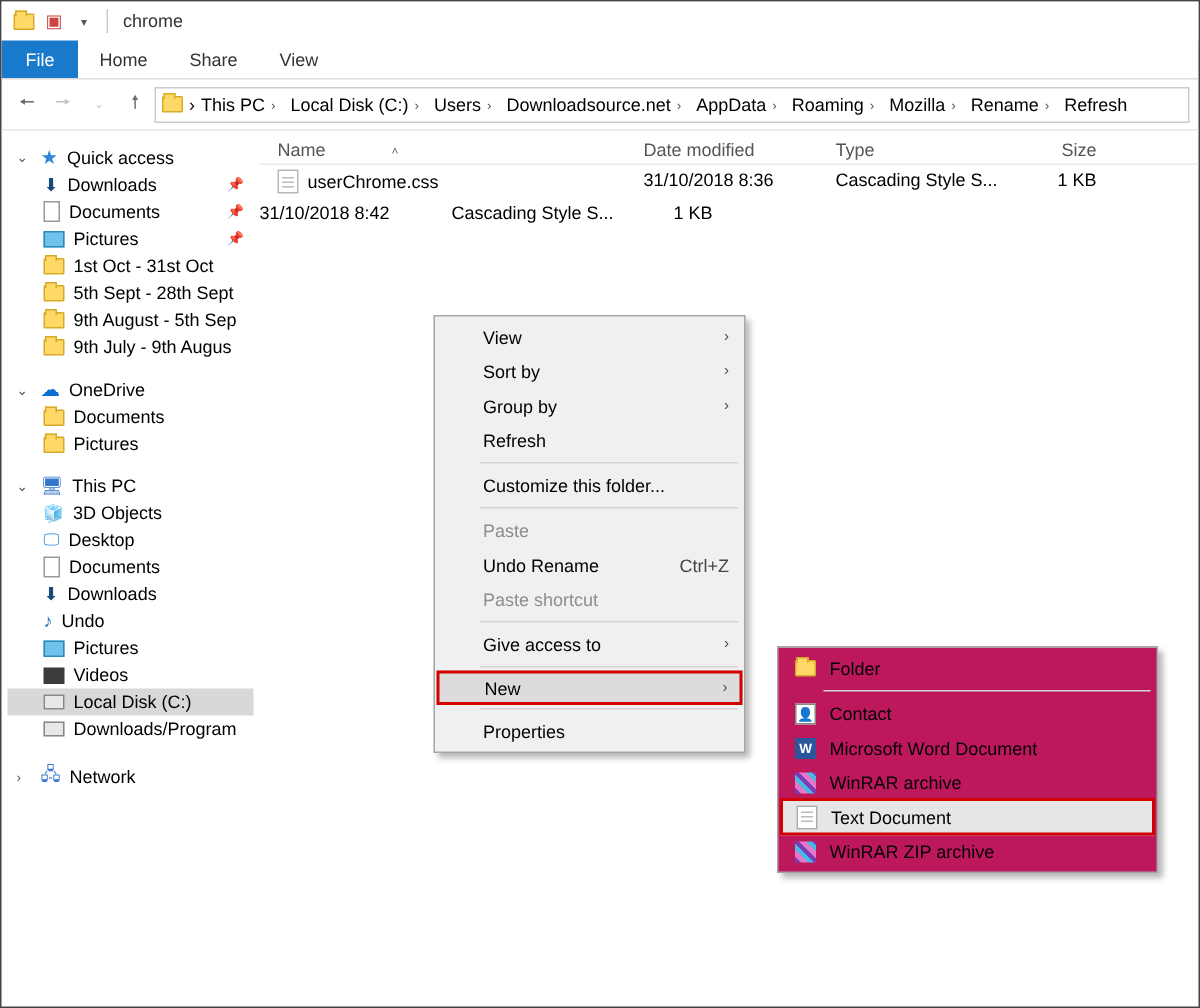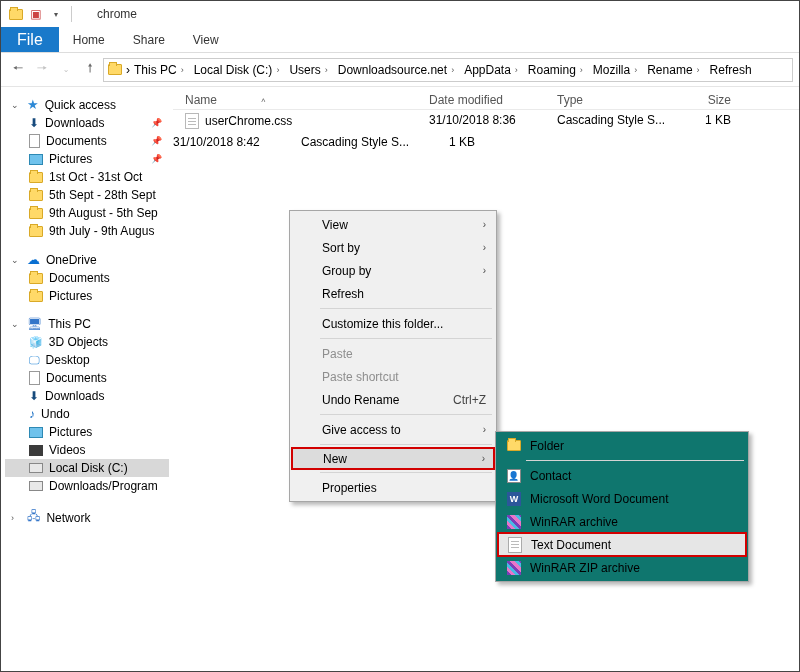--- a/index.html
+++ b/index.html
@@ -3,26 +3,26 @@
 <meta charset="utf-8">
 <style>
 * { box-sizing: border-box; margin: 0; padding: 0; font-family: "Segoe UI", Tahoma, sans-serif; font-size: 12px; }
 body { background: #fff; width: 800px; height: 672px; overflow: hidden; border: 1px solid #444; position: relative; }
 
 
 .titlebar { height: 26px; display: flex; align-items: center; padding-left: 6px; background: #fff; }
 .titlebar .qat { display: flex; align-items: center; gap: 2px; }
 .titlebar .qat .icon { width: 18px; height: 18px; display: flex; align-items: center; justify-content: center; }
 .titlebar .divider { width: 1px; height: 16px; background: #ccc; margin: 0 6px; }
-.titlebar .title { margin-left: 19px; color: #333; }
+.titlebar .title { margin-left: 4px; color: #333; }
 
 
 .ribbon { height: 26px; display: flex; align-items: stretch; border-bottom: 1px solid #ddd; }
 .ribbon .tab { padding: 0 14px; display: flex; align-items: center; color: #333; cursor: default; }
-.ribbon .tab.file { background: #1979ca; color: #fff; font-size: 16px; padding: 0 16px;}
+.ribbon .tab.file { background: #1979ca; color: #fff; font-size: 12px; padding: 0 16px;}
 .ribbon .tab:not(.file) { font-size: 12px;}
 
 
 .addressbar { height: 34px; display: flex; align-items: center; padding: 0 6px; gap: 2px; border-bottom: 1px solid #e5e5e5;}
 .navbtn { width: 22px; height: 22px; display: flex; align-items: center; justify-content: center; color: #6a6a6a;}
 .navbtn.disabled { color: #c4c4c4;}
 .crumbwrap { flex: 1; border: 1px solid #ccc; height: 24px; display: flex; align-items: center; padding: 0 4px; overflow: hidden;}
 .crumb { display: flex; align-items: center; gap: 2px; padding: 0 4px; white-space: nowrap; }
 .crumb .chev { color: #555; font-size: 9px; margin: 0 2px;}
 .folder-icon { width: 14px; height: 11px; background: #ffd968; border: 1px solid #d9a927; border-radius: 1px; display: inline-block; position: relative;}
@@ -65,21 +65,21 @@
 
 
 .ctxmenu { position:absolute; left:288px; top:209px; width:208px; background:#f0f0f0; border:1px solid #a6a6a6; box-shadow: 3px 3px 4px rgba(0,0,0,0.28); padding: 2px;}
 .ctxmenu .mi { display:flex; align-items:center; height:23px; padding: 0 8px 0 30px; position:relative;}
 .ctxmenu .mi .arrow { margin-left:auto; color:#4a4a4a; font-size:10px;}
 .ctxmenu .mi .sc { margin-left:auto; color:#444;}
 .ctxmenu .mi.disabled { color:#8e8e8e;}
 .ctxmenu .sep { height:1px; background:#d4d4d4; margin: 3px 2px 3px 28px;}
 .ctxmenu .mi.highlight { background:#dcdcdc; border:2px solid #d20000; margin:-1px;}
 
-.submenu { position:absolute; left:494px; top:430px; width:254px; background:#0f766e; border:1px solid #a6a6a6; box-shadow: 3px 3px 4px rgba(0,0,0,0.28); padding:2px;}
+.submenu { position:absolute; left:517px; top:430px; width:254px; background:#be185d; border:1px solid #a6a6a6; box-shadow: 3px 3px 4px rgba(0,0,0,0.28); padding:2px;}
 .submenu .mi { display:flex; align-items:center; gap:8px; height:23px; padding: 0 8px 0 8px;}
 .submenu .mi .ico { width:16px; height:16px; display:flex; align-items:center; justify-content:center;}
 .submenu .mi.selected { background:#e6e6e6; border: 2px solid #d20000; margin:-1px; height:25px;}
 .submenu .sep{ height:1px; background:#d4d4d4; margin: 3px 2px 3px 28px;}
 .winrar{ display:inline-block; width:14px;height:14px; background: repeating-linear-gradient(45deg,#7a3db8 0 3px,#e876c8 3px 6px,#4ab9e4 6px 9px);}
 .word-ico{ width:14px;height:14px;background:#2b579a;color:#fff;display:flex;align-items:center;justify-content:center;font-size:9px;font-weight:bold;}
 .contact-ico{ width:14px;height:14px;border:1px solid #888;background:#fff;display:flex;align-items:center;justify-content:center;font-size:9px;color:#888;}
 .shortcut-ico{ width:14px;height:16px;background:#fff;border:1px solid #aaa; position:relative;}
 .shortcut-ico::after{content:"↗";position:absolute;bottom:-2px;left:-2px;font-size:8px;color:#2a6fc4;background:#fff;border:1px solid #aaa;line-height:7px;padding:0 1px;}
 .txt-ico{ width:14px;height:16px;background:#fff;border:1px solid #aaa;position:relative;}
@@ -305,27 +305,27 @@
       <span>Refresh</span>
     </div>
   <div class="sep"></div>
   <div class="mi">
       <span>Customize this folder...</span>
     </div>
   <div class="sep"></div>
   <div class="mi disabled">
       <span>Paste</span>
     </div>
+  <div class="mi">
+      <span>Undo Rename</span>
+      <span class="sc">Ctrl+Z</span>
+    </div>
   <div class="mi disabled">
       <span>Paste shortcut</span>
     </div>
-  <div class="mi">
-      <span>Undo Rename</span>
-      <span class="sc">Ctrl+Z</span>
-    </div>
   <div class="sep"></div>
   <div class="mi">
       <span>Give access to</span>
       <span class="arrow">›</span>
     </div>
   <div class="sep"></div>
   <div class="mi highlight">
       <span>New</span>
       <span class="arrow">›</span>
     </div>

